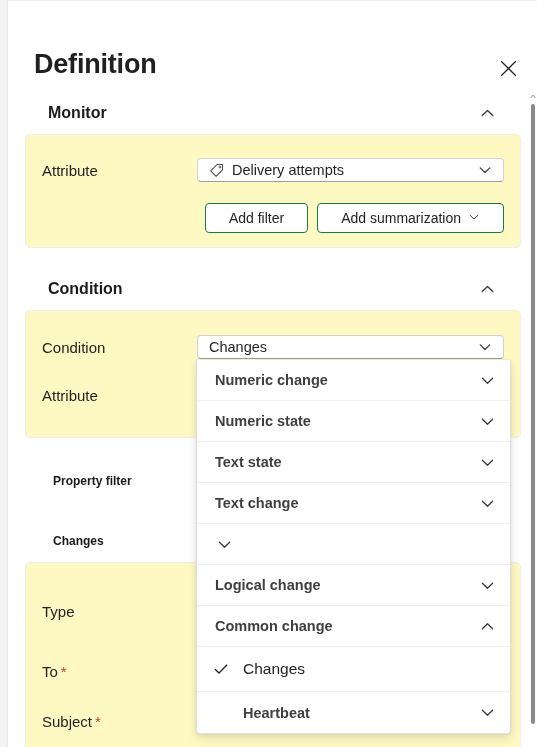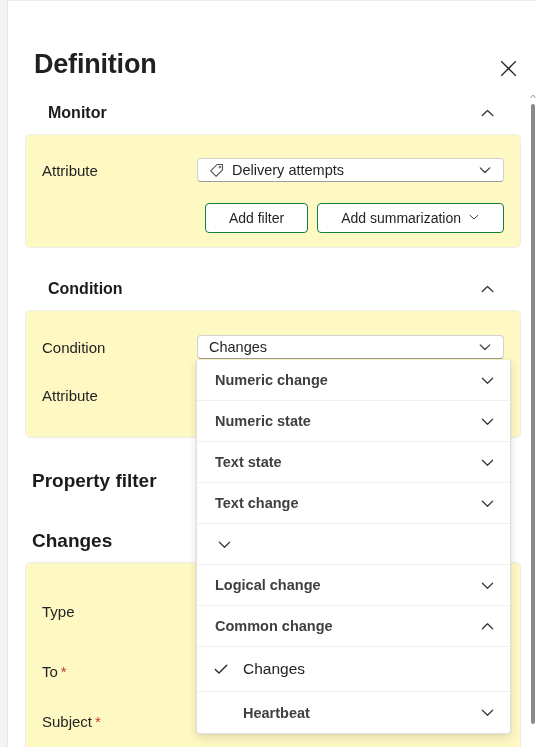--- a/index.html
+++ b/index.html
@@ -102,23 +102,24 @@
   }
 
   .plain-header {
     position: relative;
     margin: 0 24px;
     height: 42px;
     display: flex;
     align-items: center;
   }
   .plain-header .section-title {
-    font-size: 19px;
+    font-size: 12px;
     font-weight: 600;
     color: #1b1b1b;
+    margin-left: 21px;
   }
 
   
   .card {
     margin: 0 17px;
     background: #fef9c3;
     border: 1px solid #ededed;
     border-radius: 5px;
     padding: 12px 16px 14px 16px;
   }

